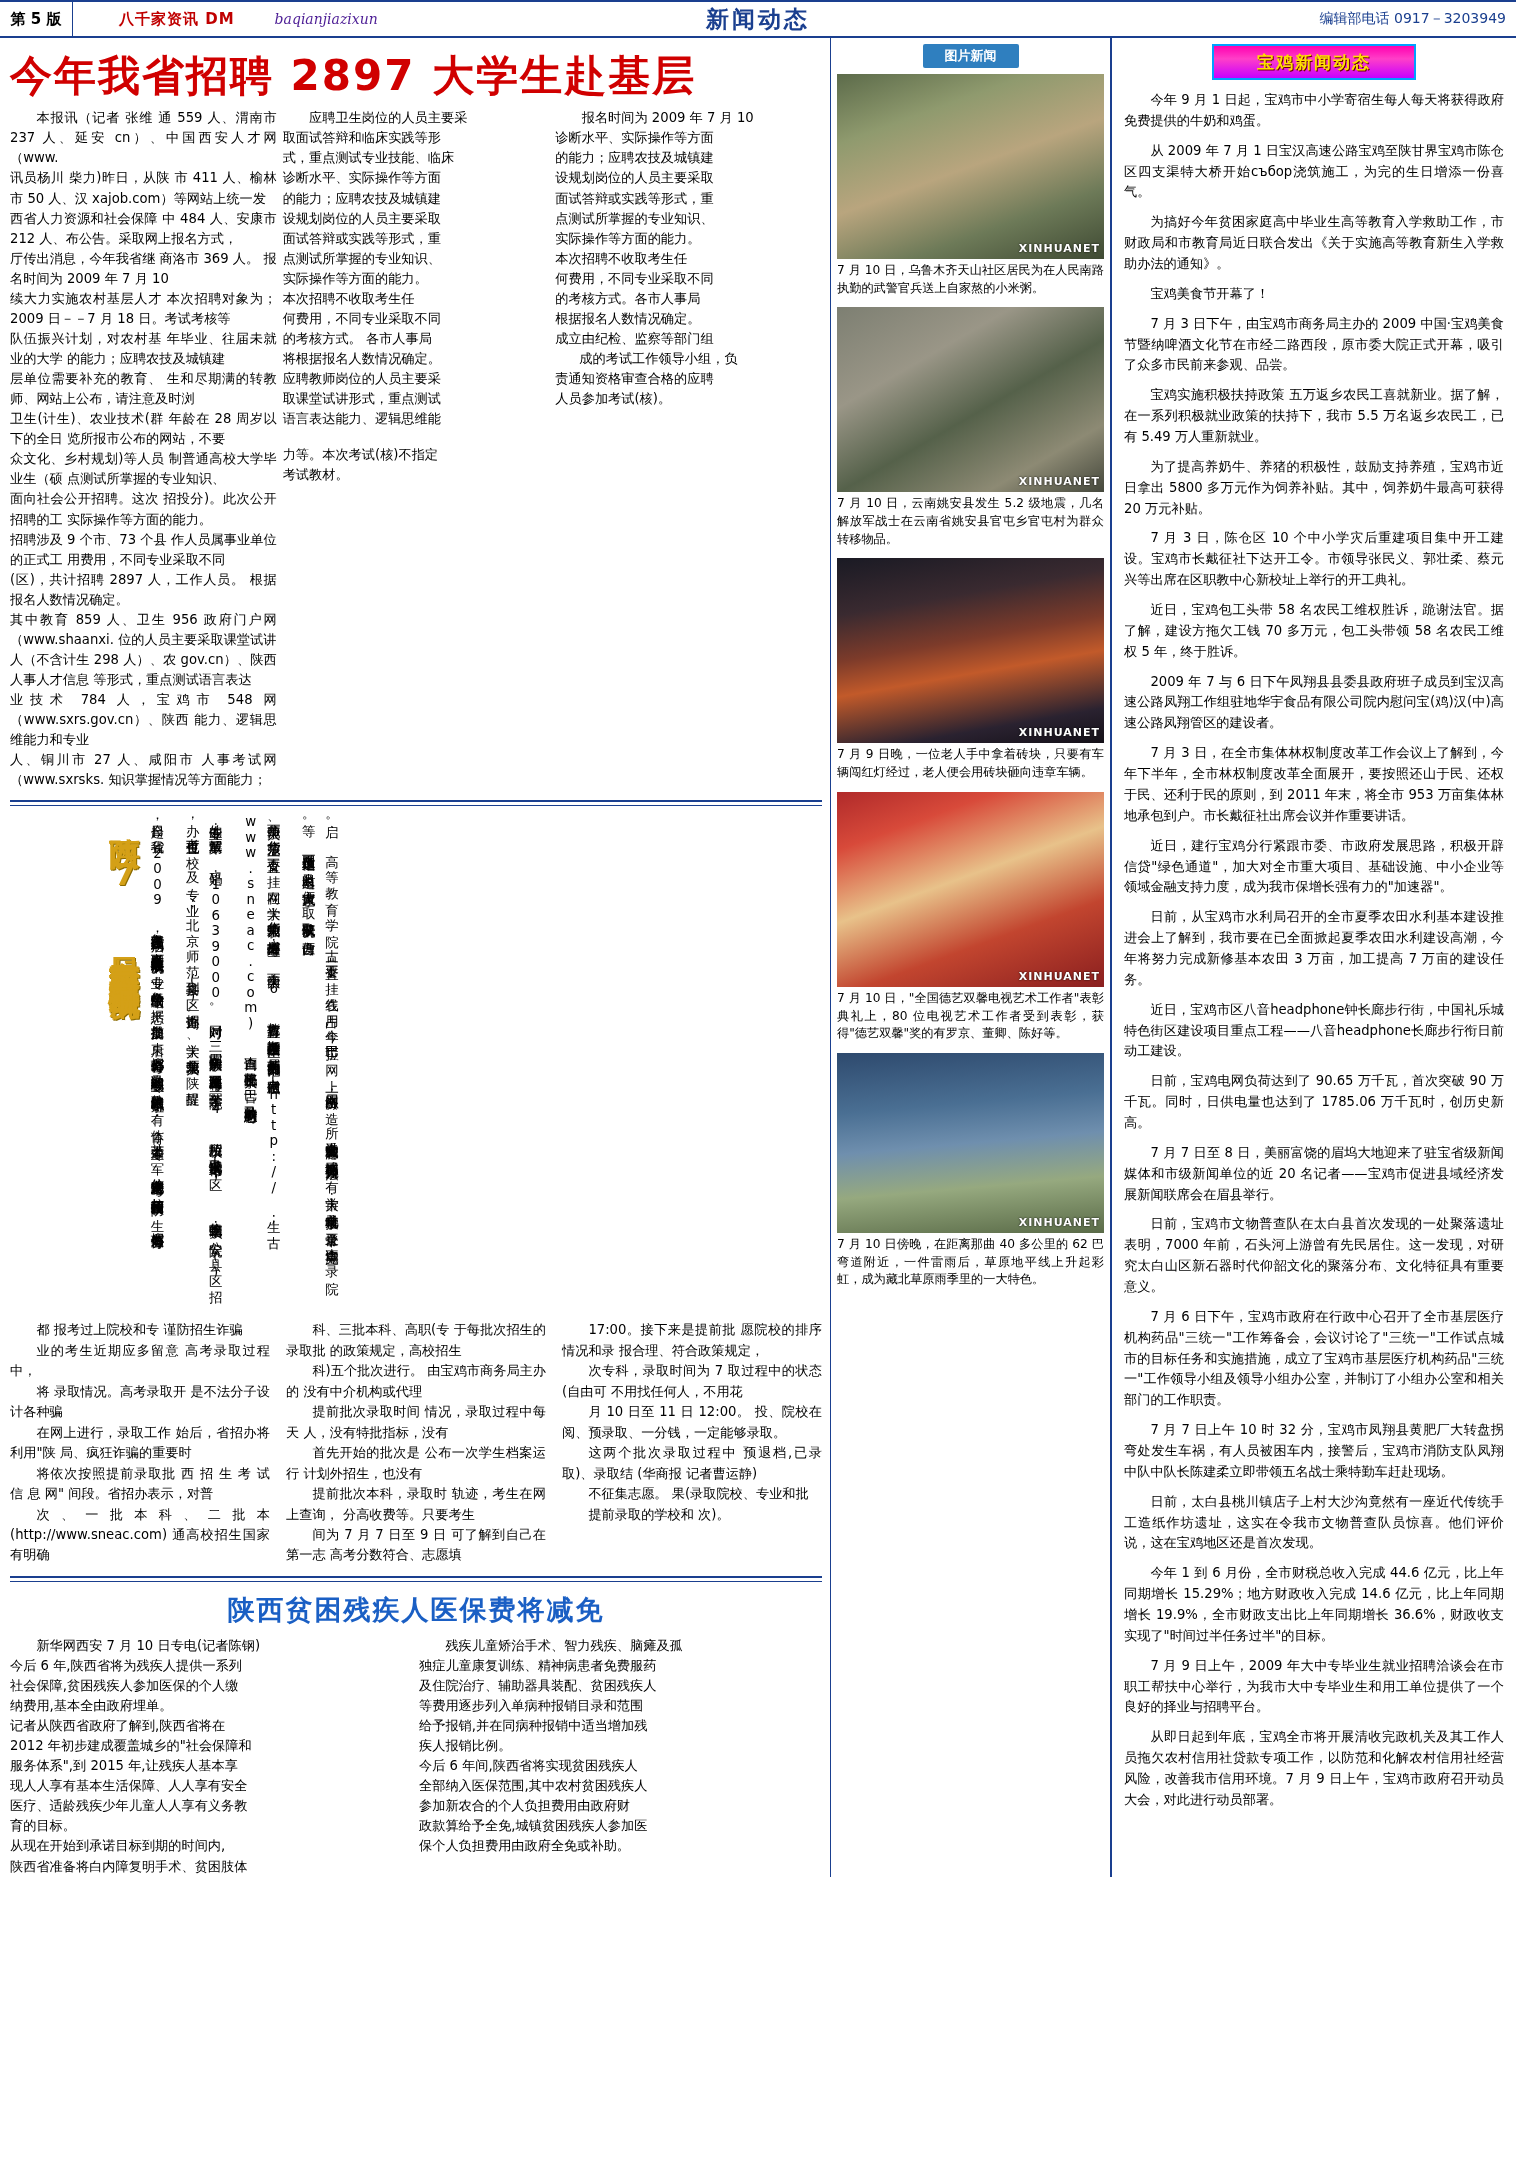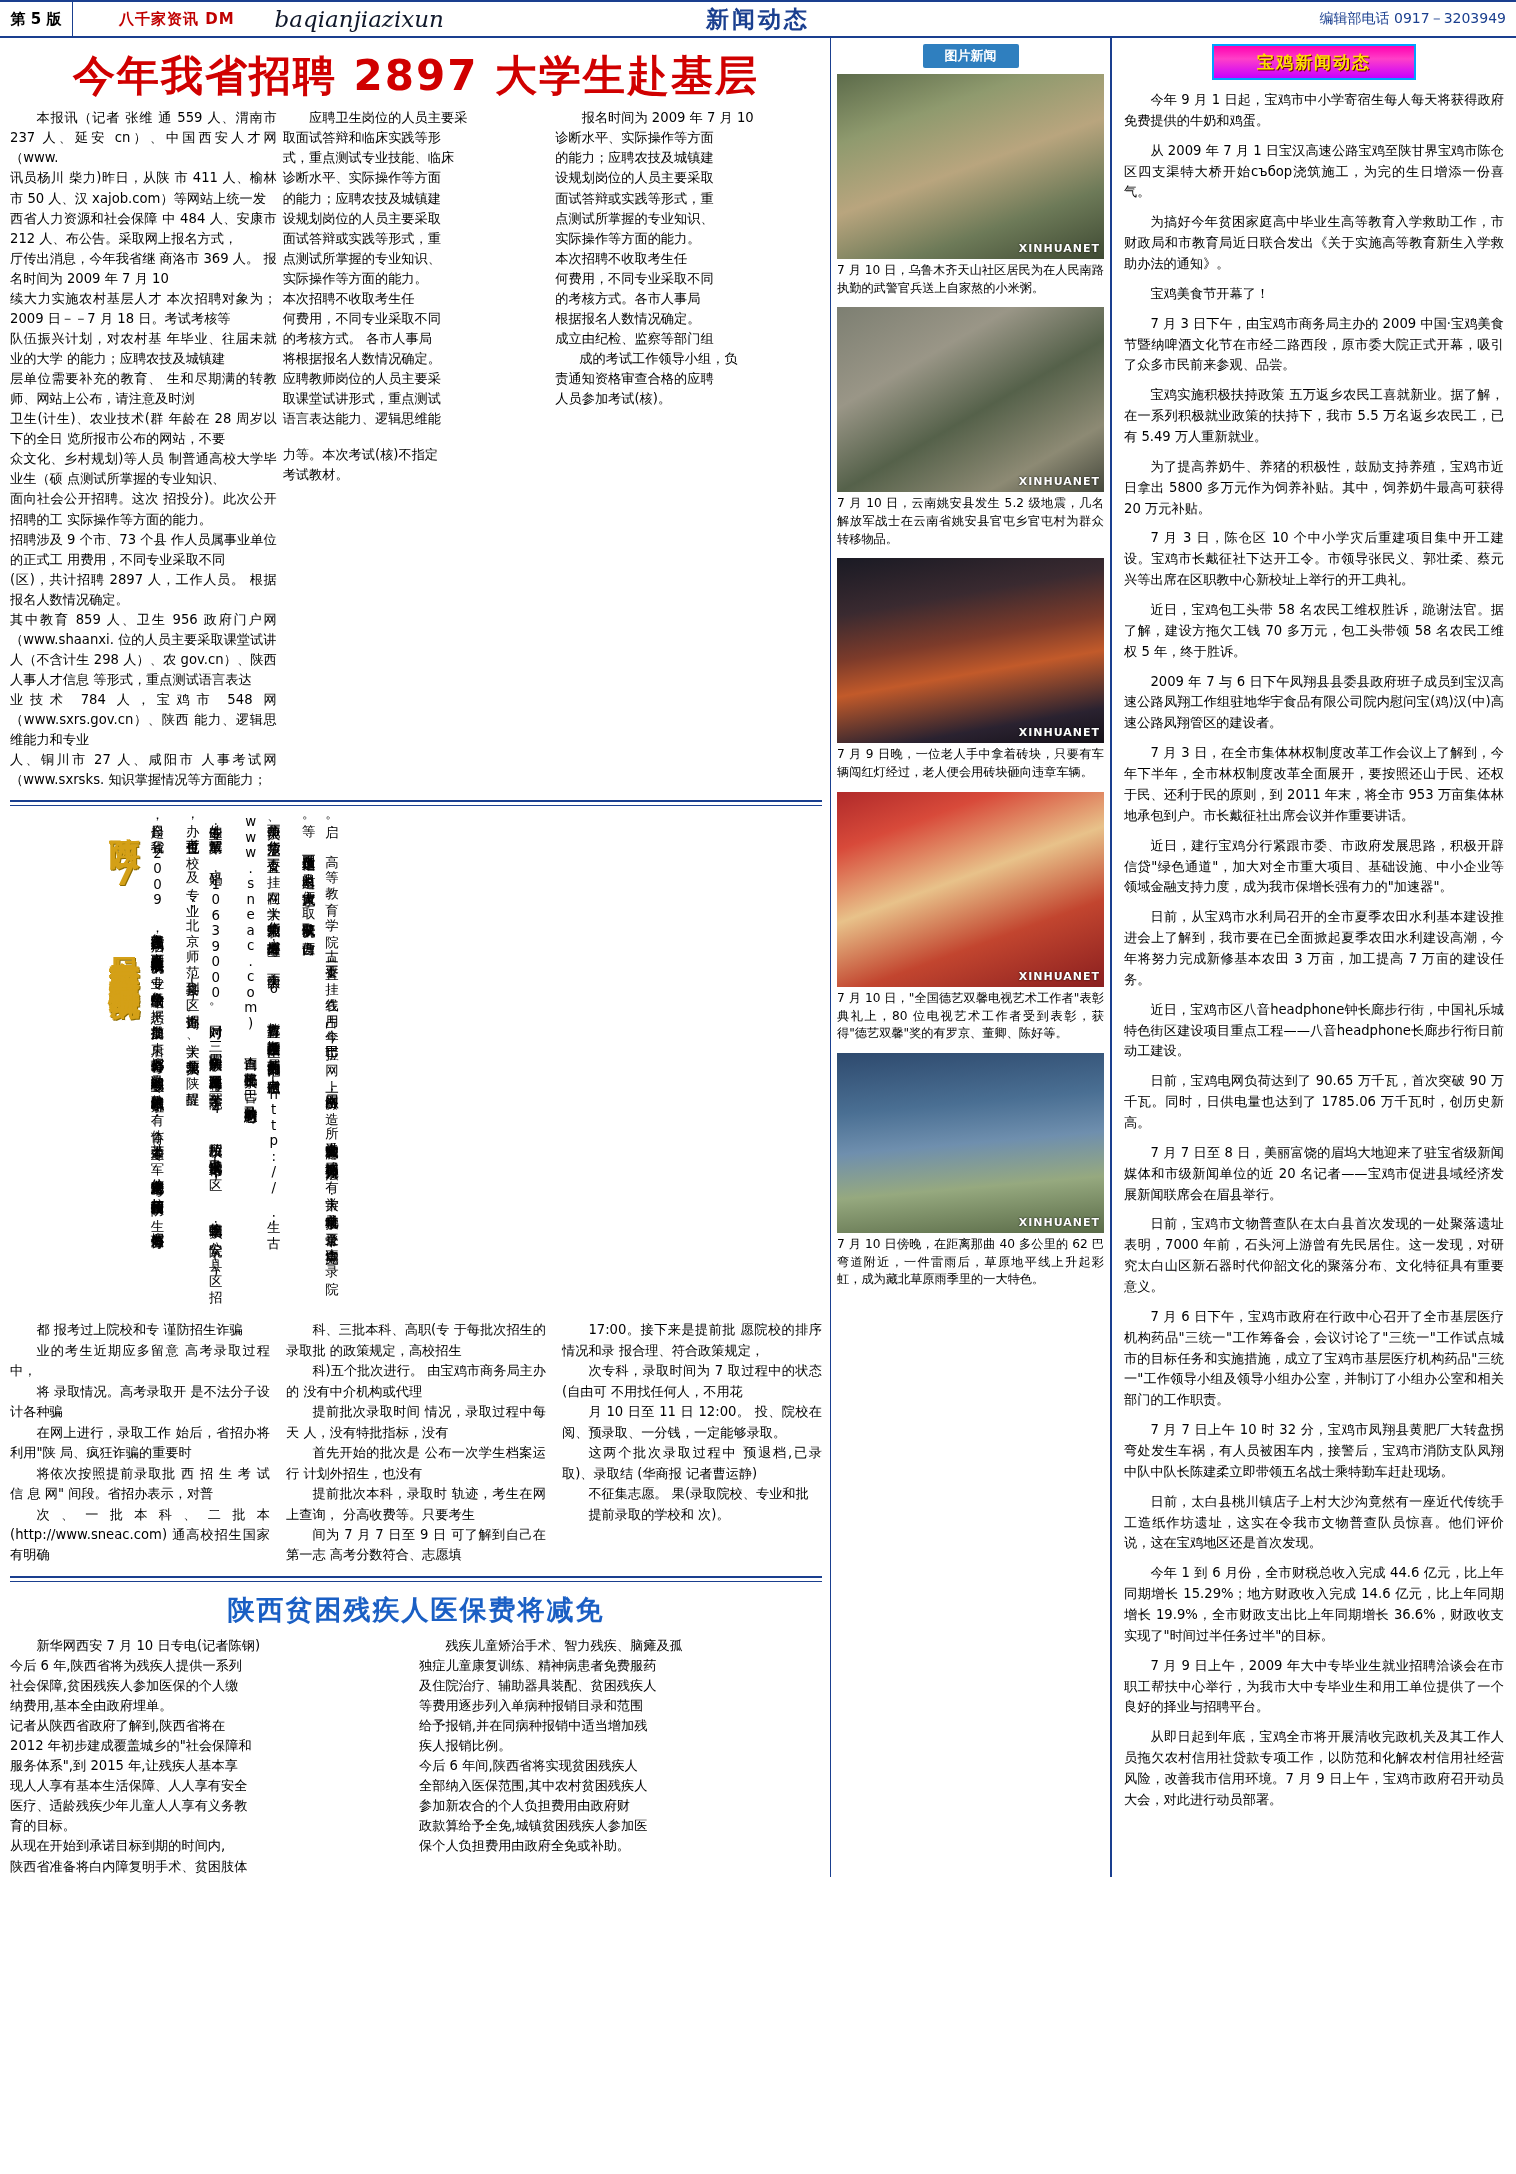--- a/index.html
+++ b/index.html
@@ -24,40 +24,40 @@
     font-size:15px;
   }
   .masthead .edition{
     width:72px;text-align:center;color:#000;font-size:15px;font-weight:bold;
     border-right:1px solid #1a3f8f;height:100%;display:flex;align-items:center;justify-content:center;
   }
   .masthead .brand-cn{
     color:#c00000;font-weight:bold;font-size:15px;margin-left:46px;letter-spacing:1px;
   }
   .masthead .brand-py{
-    color:#0f172a;font-style:italic;font-size:23px;margin-left:40px;font-family:"DejaVu Serif","Liberation Serif",serif;
+    color:#4c1d95;font-style:italic;font-size:14px;margin-left:40px;font-family:"DejaVu Serif","Liberation Serif",serif;
   }
   .masthead .section-title{
     position:absolute;left:50%;transform:translateX(-50%);
     color:#1a3f8f;font-weight:bold;font-size:23px;letter-spacing:3px;
     font-family:"DejaVu Sans","Liberation Sans",sans-serif;
   }
   .masthead .contact{
     position:absolute;right:10px;color:#1a3f8f;font-size:14px;
   }
 
   
   .body-wrap{position:relative;display:flex;width:1516px;}
   .left-col{width:830px;position:relative;padding:0 8px 0 10px;box-sizing:border-box;}
   .mid-col{width:280px;position:relative;box-sizing:border-box;padding:6px 6px 0 6px;border-left:1px solid #1a3f8f;}
   .right-col{width:406px;position:relative;box-sizing:border-box;padding:4px 12px 0 12px;border-left:2px solid #1a3f8f;}
 
   
   .headline{
-    color:#d00000;font-weight:bold;font-size:42px;text-align:center;
+    color:#d00000;font-weight:bold;font-size:42px;
     padding:14px 0 8px 0;letter-spacing:2px;line-height:1.15;
   }
 
   
   .story-cols{display:flex;gap:6px;font-size:13.2px;line-height:1.52;text-align:justify;}
   .story-cols .c{flex:1;}
   .story-cols p{margin:0 0 0 0;text-indent:2em;}
   .story-cols p + p{margin-top:0;}
 
   .divider-dbl{border-top:2px solid #1a3f8f;margin:10px 0 0 0;height:3px;border-bottom:1px solid #1a3f8f;}

